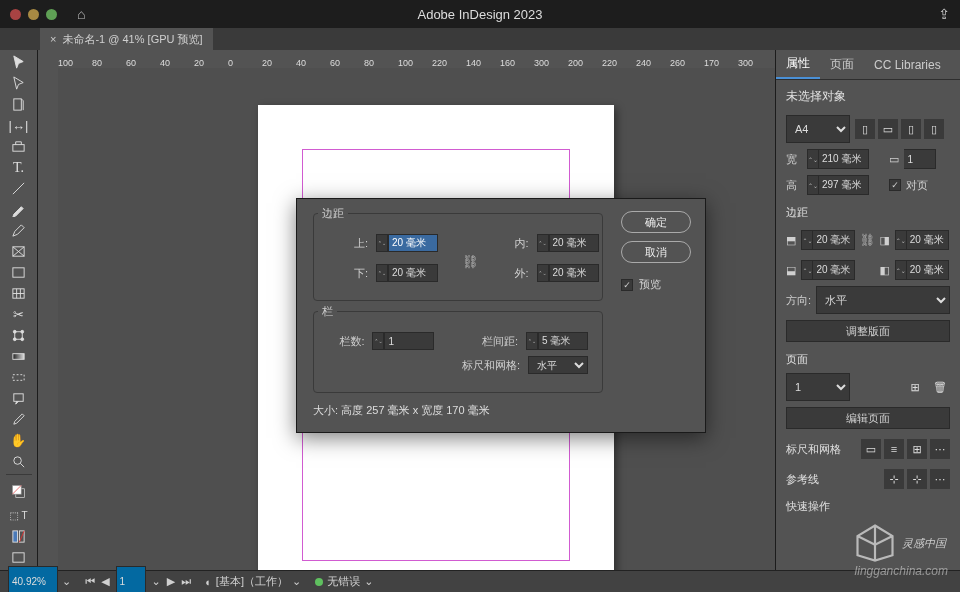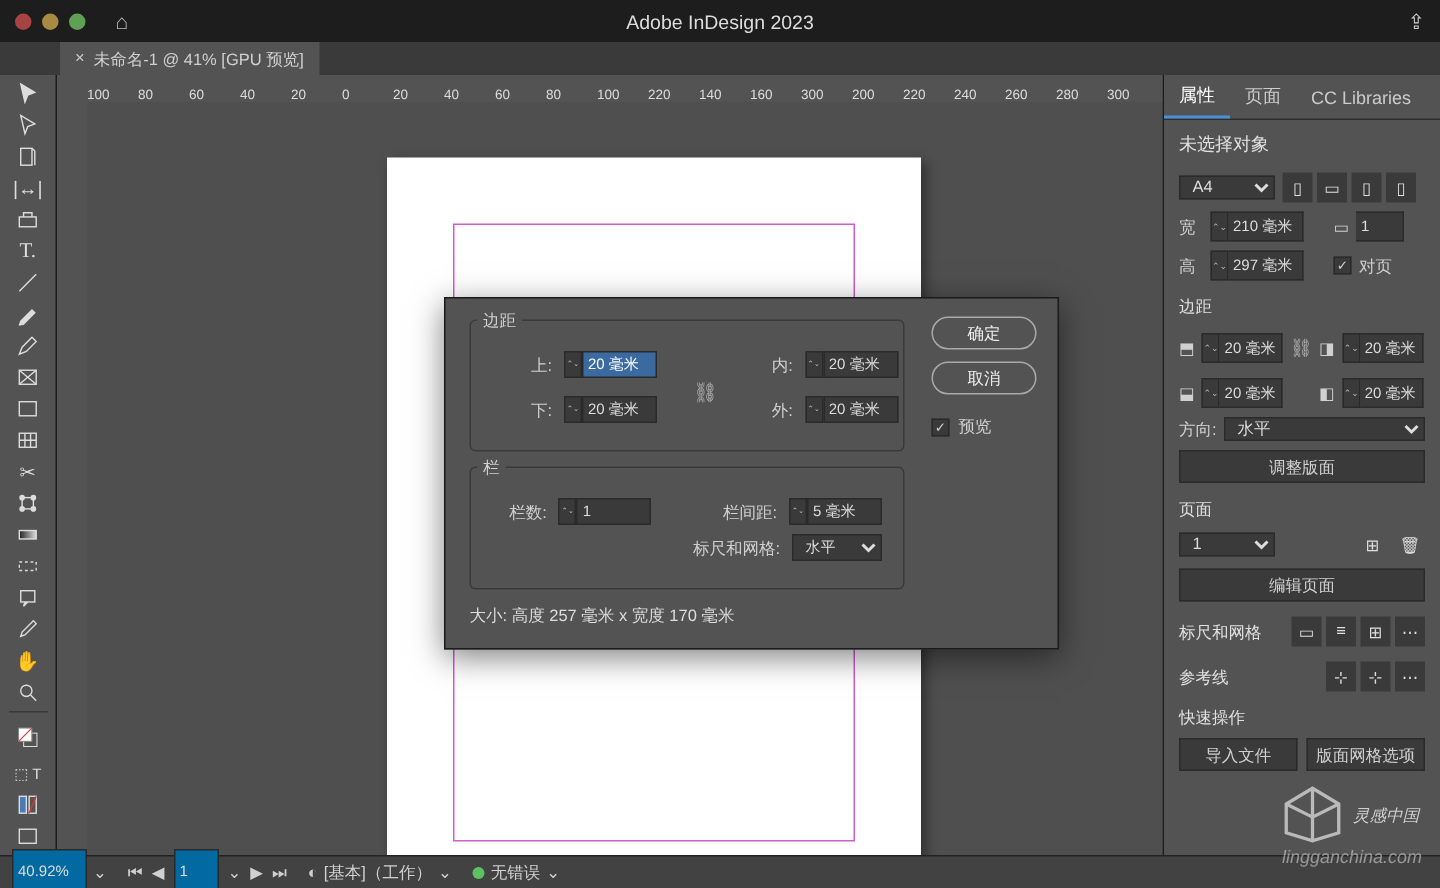--- a/index.html
+++ b/index.html
@@ -36,21 +36,21 @@
 
 
 .rightpanel { width:185px; background:#535353; border-left:1px solid #1c1c1c; display:flex; flex-direction:column; }
 .rtabs { display:flex; height:30px; align-items:center; border-bottom:1px solid #2e2e2e; }
 .rtab { padding:0 10px; height:100%; display:flex; align-items:center; font-size:12px; color:#ccc; }
 .rtab.act { border-bottom:2px solid #4a90d6; color:#fff; }
 .rbody { padding:8px 10px; display:flex; flex-direction:column; gap:10px; }
 .r-h { font-size:12px; color:#e0e0e0; }
 .rsec { display:flex; flex-direction:column; gap:6px; }
 .rlbl { font-size:11px; color:#e0e0e0; }
-.rsel { background:#3a3a3a; border:1px solid #2a2a2a; height:16px; color:#ddd; padding:0 4px; }
+.rsel { background:#3a3a3a; border:1px solid #2a2a2a; height:28px; color:#ddd; padding:0 4px; }
 .row { display:flex; align-items:center; gap:5px; }
 .numfield { display:flex; align-items:center; }
 .stepbox { width:12px; height:20px; background:#3a3a3a; border:1px solid #2a2a2a; display:flex; flex-direction:column; font-size:6px; color:#bbb; align-items:center; justify-content:center; }
 .numin { width:50px; height:20px; background:#3a3a3a; border:1px solid #2a2a2a; border-left:none; color:#ddd; padding:0 3px; font-size:10px; }
 .iconbtn { width:20px; height:20px; background:#3a3a3a; display:flex; align-items:center; justify-content:center; font-size:11px; color:#ddd; }
 .iconbtns { display:flex; gap:3px; }
 .chk { width:12px; height:12px; background:#3a3a3a; border:1px solid #2a2a2a; display:inline-flex; align-items:center; justify-content:center; font-size:9px; }
 .bigbtn { background:#3a3a3a; border:1px solid #2a2a2a; height:22px; display:flex; align-items:center; justify-content:center; }
 .halfrow { display:flex; gap:6px; }
 .halfrow .bigbtn { flex:1; }
@@ -255,21 +255,21 @@
         <span class="tick" style="left: 306px;">80</span>
         <span class="tick" style="left: 340px;">100</span>
         <span class="tick" style="left: 374px;">220</span>
         <span class="tick" style="left: 408px;">140</span>
         <span class="tick" style="left: 442px;">160</span>
         <span class="tick" style="left: 476px;">300</span>
         <span class="tick" style="left: 510px;">200</span>
         <span class="tick" style="left: 544px;">220</span>
         <span class="tick" style="left: 578px;">240</span>
         <span class="tick" style="left: 612px;">260</span>
-        <span class="tick" style="left: 646px;">280</span>
+        <span class="tick" style="left: 646px;">170</span>
         <span class="tick" style="left: 680px;">300</span>
       </div>
     <div class="ruler-v"></div>
     <div class="page">
       <div class="page-margin"></div>
     </div>
   </div>
 
   <div class="rightpanel">
     <div class="rtabs">
@@ -376,24 +376,20 @@
           <div class="iconbtns">
             <div class="iconbtn">⊹</div>
             <div class="iconbtn">⊹</div>
             <div class="iconbtn">⋯</div>
           </div>
         </div>
       </div>
 
       <div class="rsec">
         <div class="rlbl">快速操作</div>
-        <div class="halfrow">
-          <div class="bigbtn">导入文件</div>
-          <div class="bigbtn">版面网格选项</div>
-        </div>
       </div>
     </div>
   </div>
 </div>
 
 <div class="dialog">
   <div class="dlg-body">
     <div class="dlg-btns">
       <div class="dlg-btn">确定</div>
       <div class="dlg-btn">取消</div>

